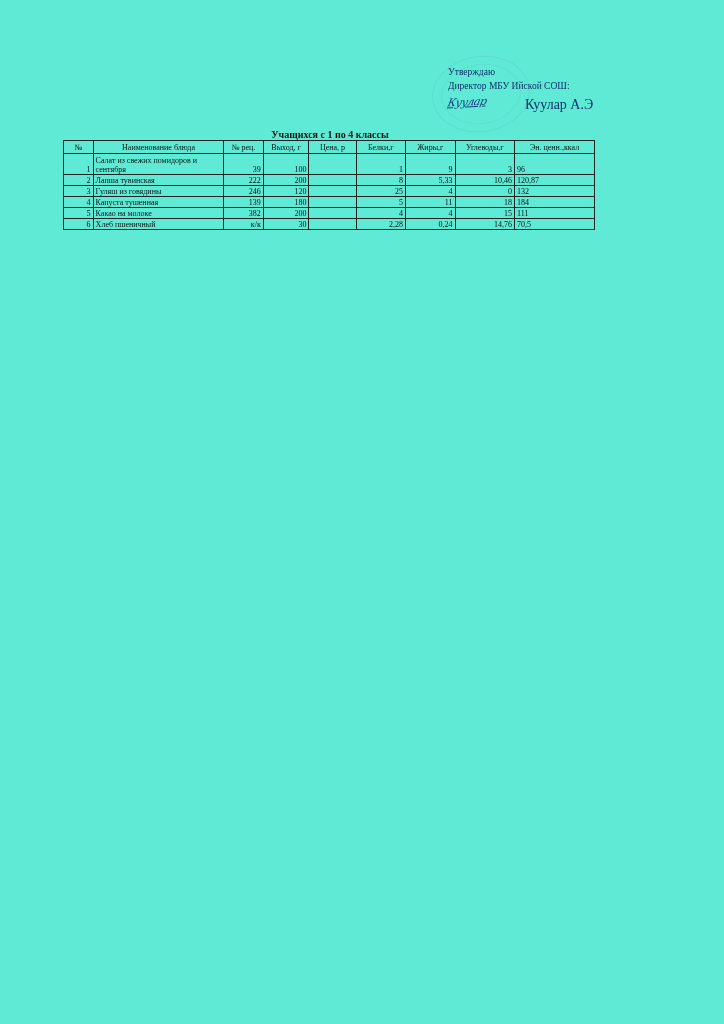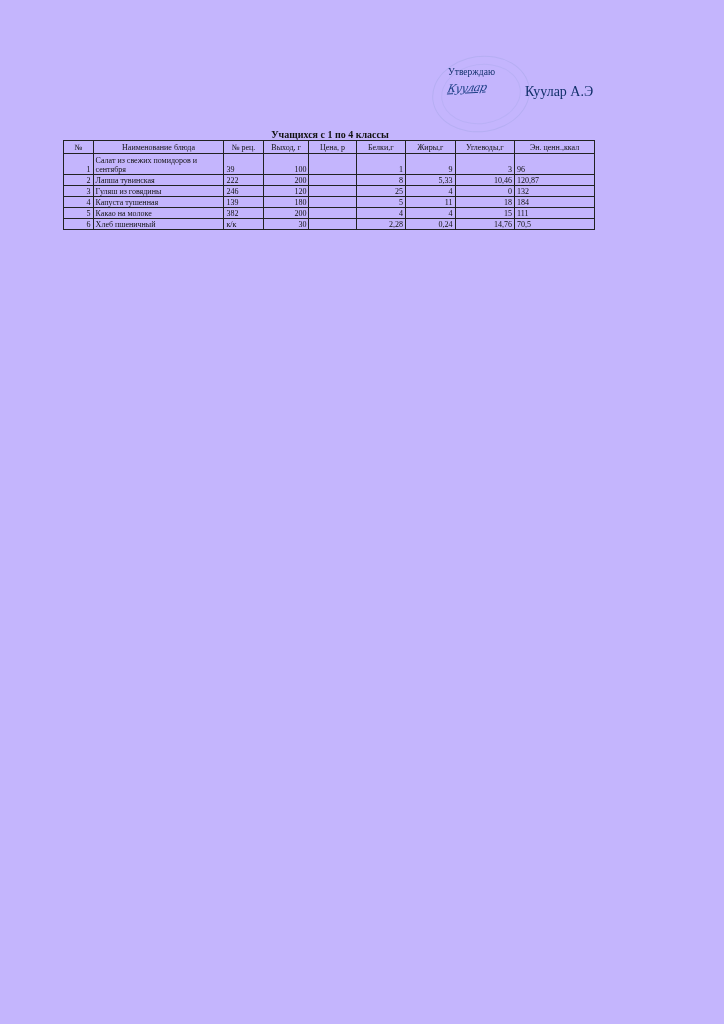--- a/index.html
+++ b/index.html
@@ -14,21 +14,21 @@
     font-family: "Liberation Serif", serif;
     color: #111;
     overflow: hidden;
   }
   .page {
     position: absolute;
     left: 0;
     top: 0;
     width: 724px;
     height: 1024px;
-    background: #c4b5fd;
+    background: #5eead4;
   }
 
   
   .approval {
     position: absolute;
     left: 448px;
     top: 66px;
     width: 250px;
     font-size: 9.5px;
     line-height: 1.45;
@@ -124,21 +124,21 @@
   }
   .menu-table thead th {
     text-align: center;
     font-weight: normal;
     font-size: 8px;
     height: 12px;
     vertical-align: middle;
   }
   .c-num    { width: 26px;  text-align: right; }
   .c-name   { width: 132px; text-align: left; vertical-align: top; }
-  .c-rec    { width: 36px;  text-align: left; }
+  .c-rec    { width: 36px;  text-align: right; }
   .c-out    { width: 42px;  text-align: right; }
   .c-price  { width: 44px;  text-align: right; }
   .c-prot   { width: 46px;  text-align: right; }
   .c-fat    { width: 46px;  text-align: right; }
   .c-carb   { width: 56px;  text-align: right; }
   .c-kcal   { width: 78px;  text-align: left; }
 
   .row-tall td { height: 20px; }
   .name-wrap {
     display: block;
@@ -150,20 +150,21 @@
 </style>
 </head>
 <body>
 
 <div class="page">
 
   <div class="stamp"></div>
 
   <div class="approval">
     <div class="line">Утверждаю</div>
+    <div class="line">Директор МБУ Ийской СОШ:</div>
     <div class="sign-row">
       <span class="signature">Куулар</span><span class="sign-name">Куулар А.Э</span>
     </div>
   </div>
 
   <div class="subtitle">Учащихся с 1 по 4 классы</div>
 
   <table class="menu-table">
     <thead>
       <tr>

